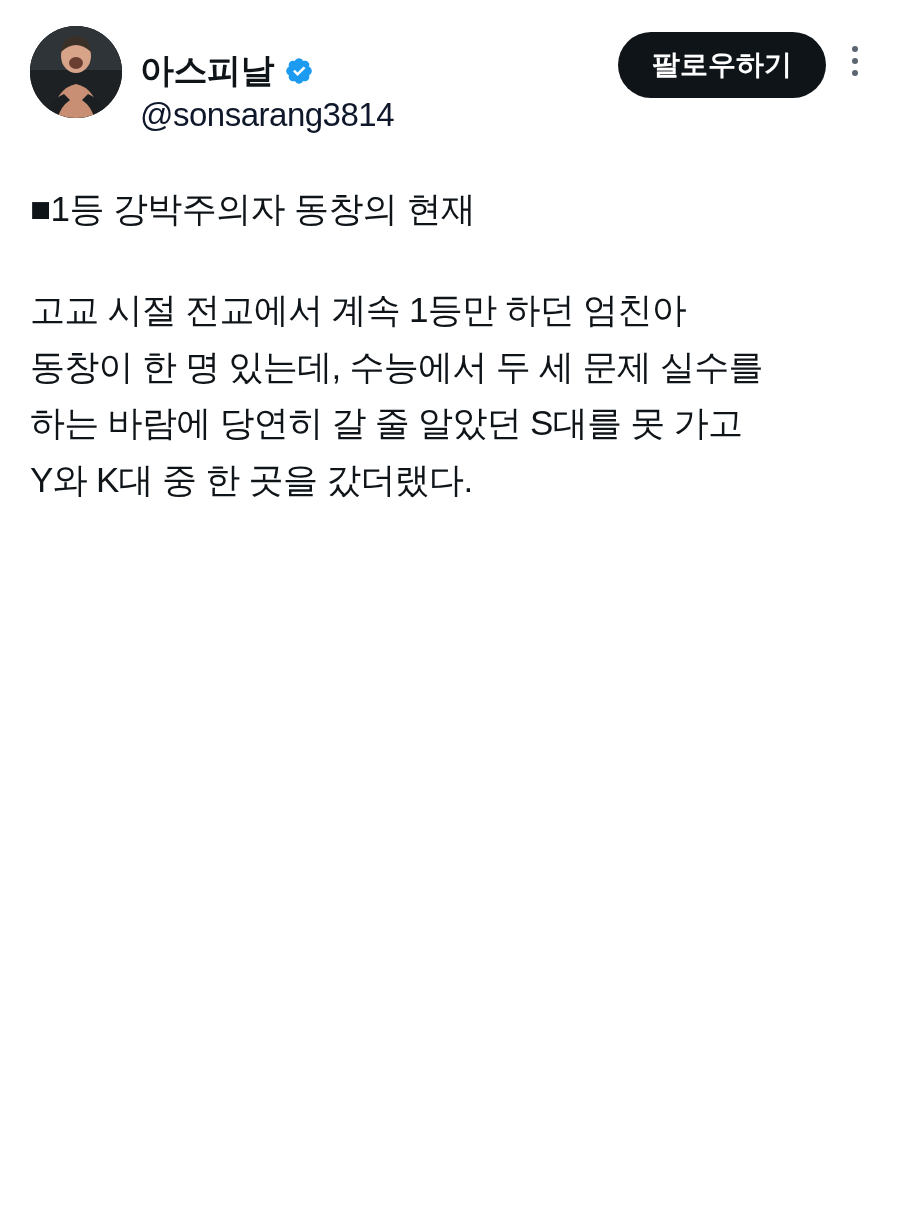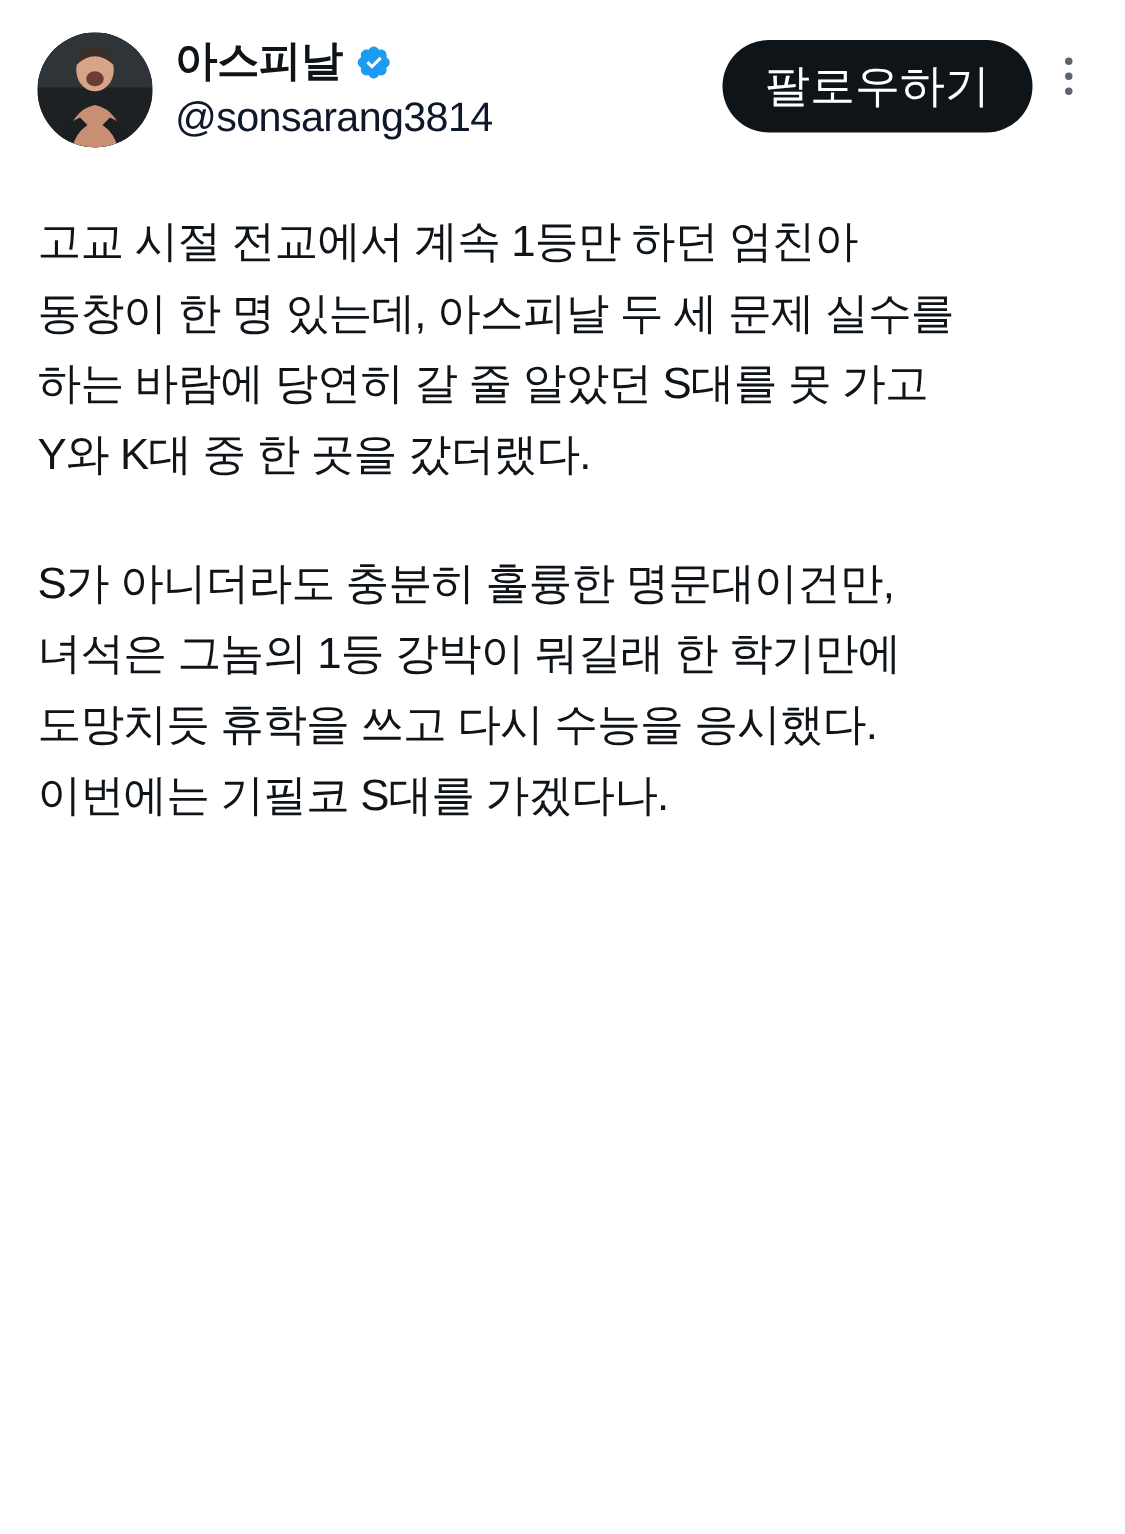--- a/index.html
+++ b/index.html
@@ -38,20 +38,21 @@
   .avatar svg { display: block; width: 100%; height: 100%; }
   .names {
     flex: 1 1 auto;
     min-width: 0;
     padding-top: 4px;
   }
   .nameline {
     display: flex;
     align-items: center;
     gap: 10px;
+    margin-top: 21px;
   }
   .displayname {
     font-size: 34px;
     font-weight: bold;
     line-height: 1.15;
     color: #0f1419;
     letter-spacing: -0.5px;
   }
   .verified {
     width: 30px;
@@ -71,22 +72,22 @@
     display: flex;
     align-items: flex-start;
     gap: 14px;
     padding-top: 6px;
   }
   .follow-btn {
     background: #0f1419;
     color: #ffffff;
     border: none;
     border-radius: 40px;
-    font-size: 36px;
-    font-weight: normal;
+    font-size: 28px;
+    font-weight: bold;
     padding: 19px 34px;
     line-height: 1;
     cursor: pointer;
     font-family: "Liberation Sans", "DejaVu Sans", sans-serif;
     white-space: nowrap;
   }
   .more-btn {
     background: transparent;
     border: none;
     width: 30px;
@@ -165,23 +166,20 @@
       <button class="more-btn">
         <span class="dot"></span>
         <span class="dot"></span>
         <span class="dot"></span>
       </button>
     </div>
 
   </div>
 
   <div class="body">
+    <div class="post-title">■1등 강박주의자 동창의 현재</div>
     <div class="para">고교 시절 전교에서 계속 1등만 하던 엄친아
-동창이 한 명 있는데, 아스피날 두 세 문제 실수를
+동창이 한 명 있는데, 수능에서 두 세 문제 실수를
 하는 바람에 당연히 갈 줄 알았던 S대를 못 가고
 Y와 K대 중 한 곳을 갔더랬다.</div>
-    <div class="para">S가 아니더라도 충분히 훌륭한 명문대이건만,
-녀석은 그놈의 1등 강박이 뭐길래 한 학기만에
-도망치듯 휴학을 쓰고 다시 수능을 응시했다.
-이번에는 기필코 S대를 가겠다나.</div>
   </div>
 
 </div>
 
 </body></html>

